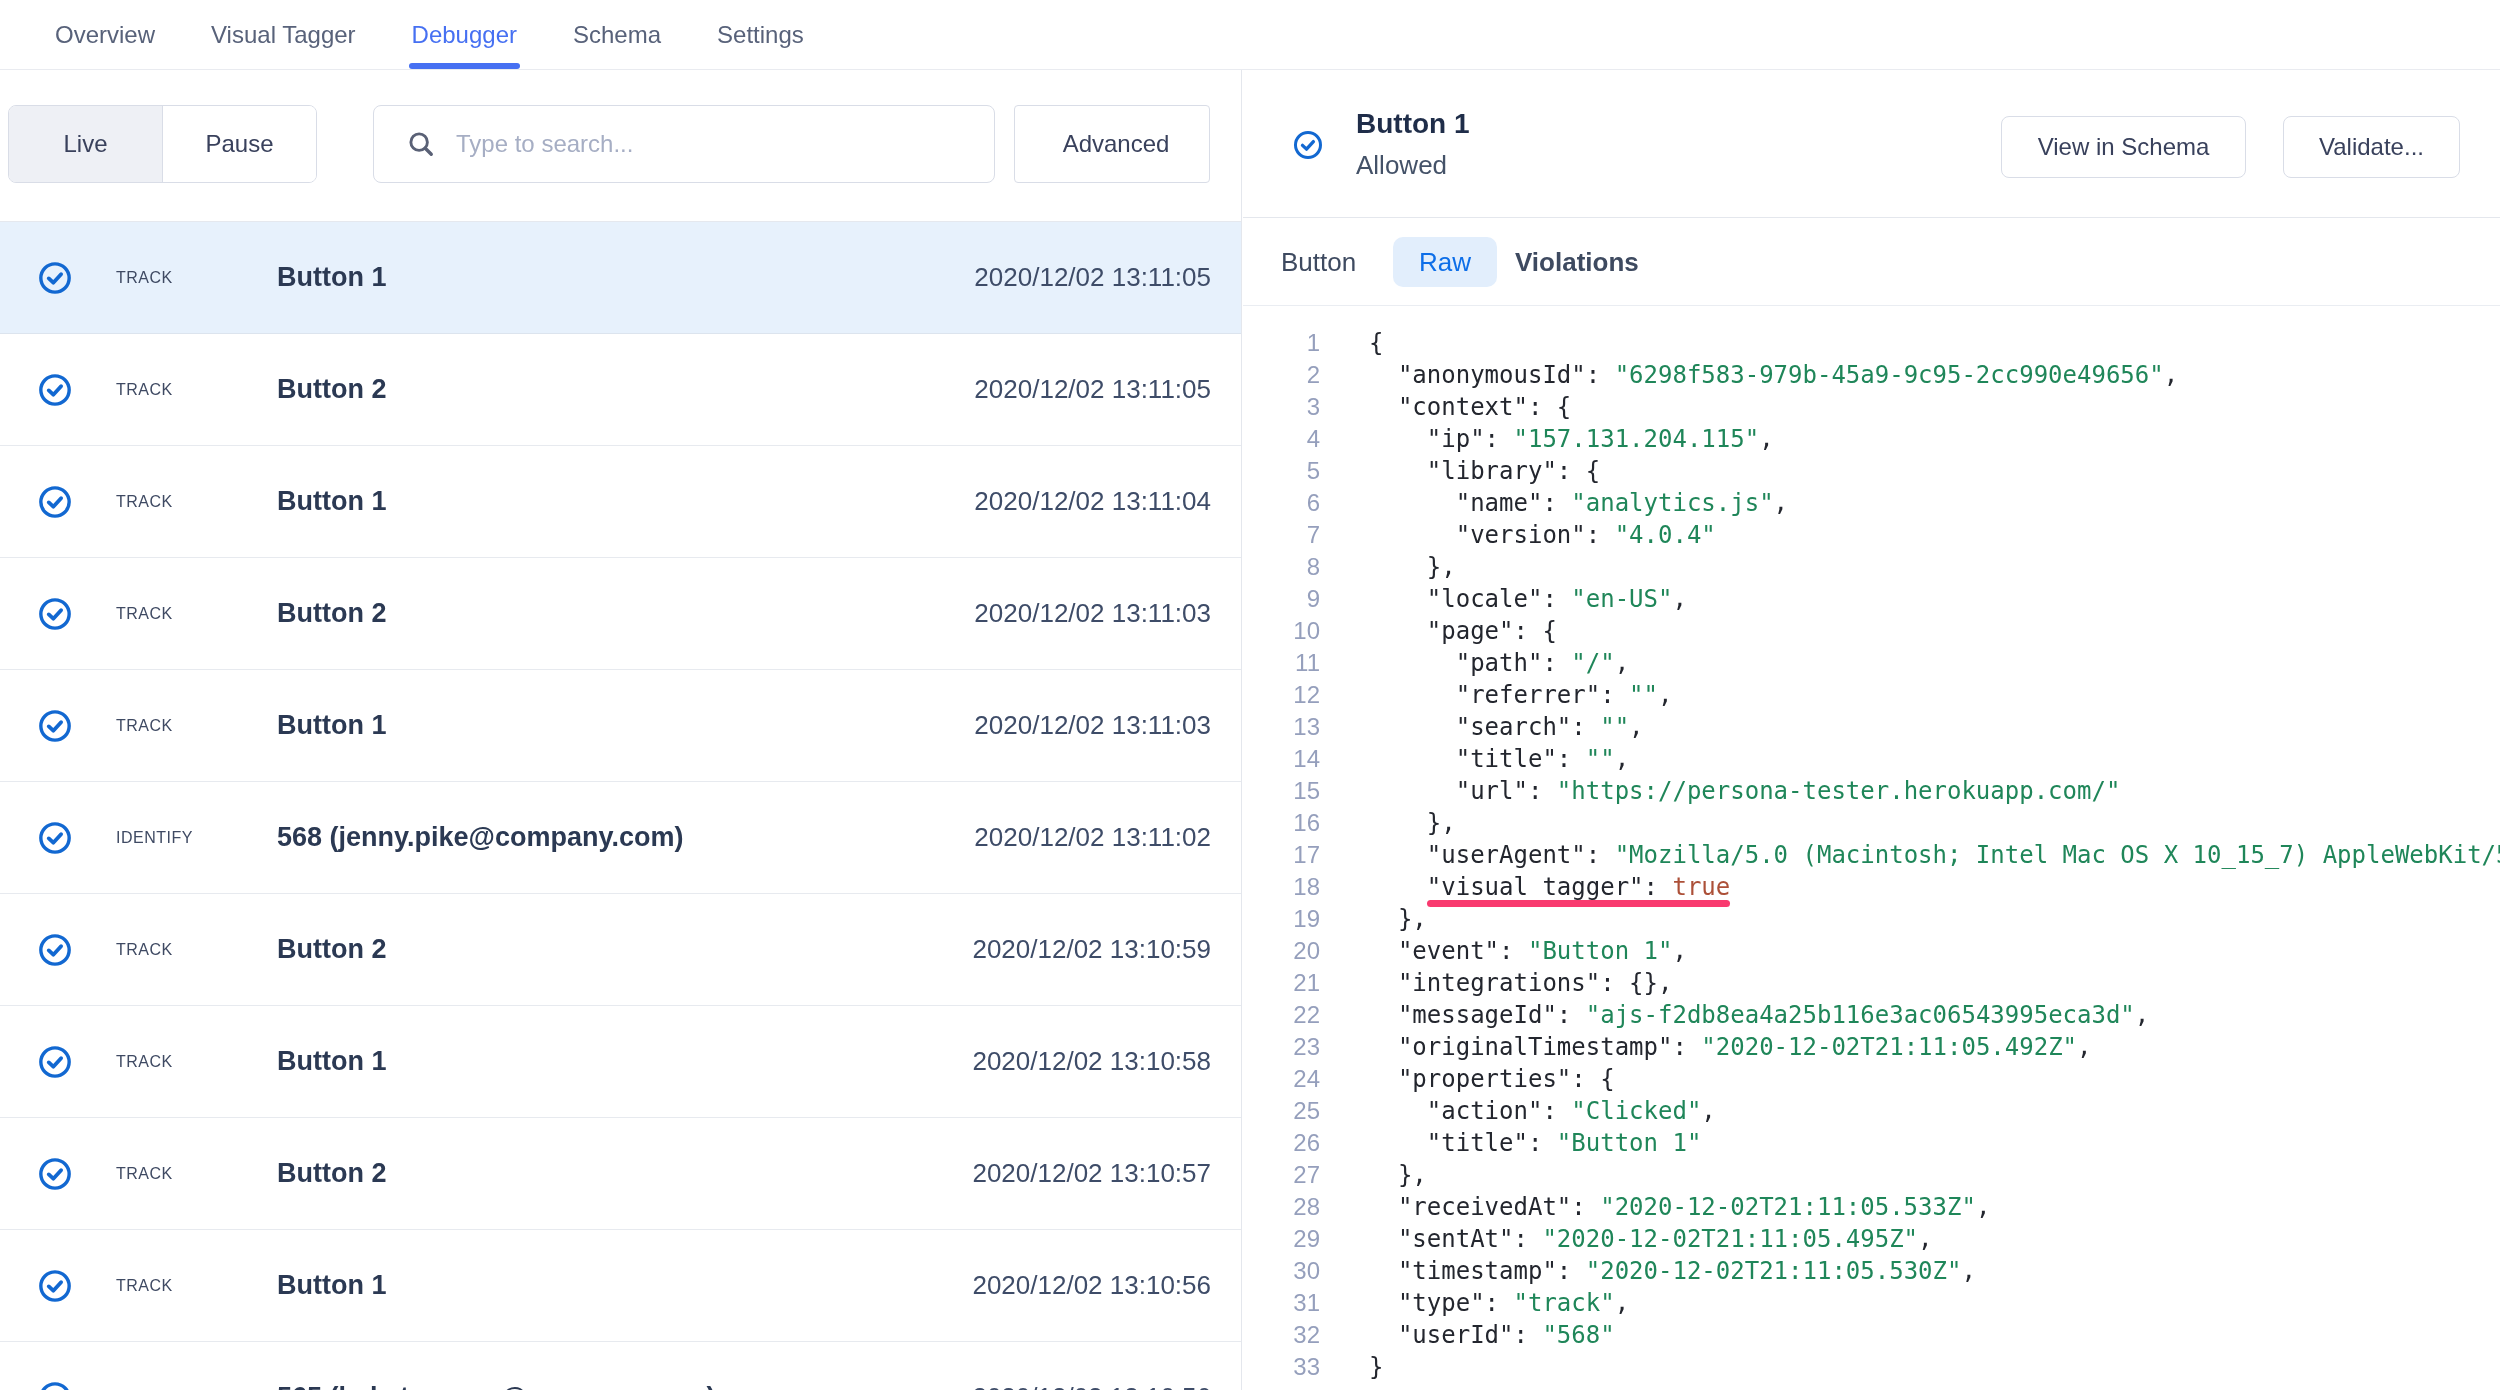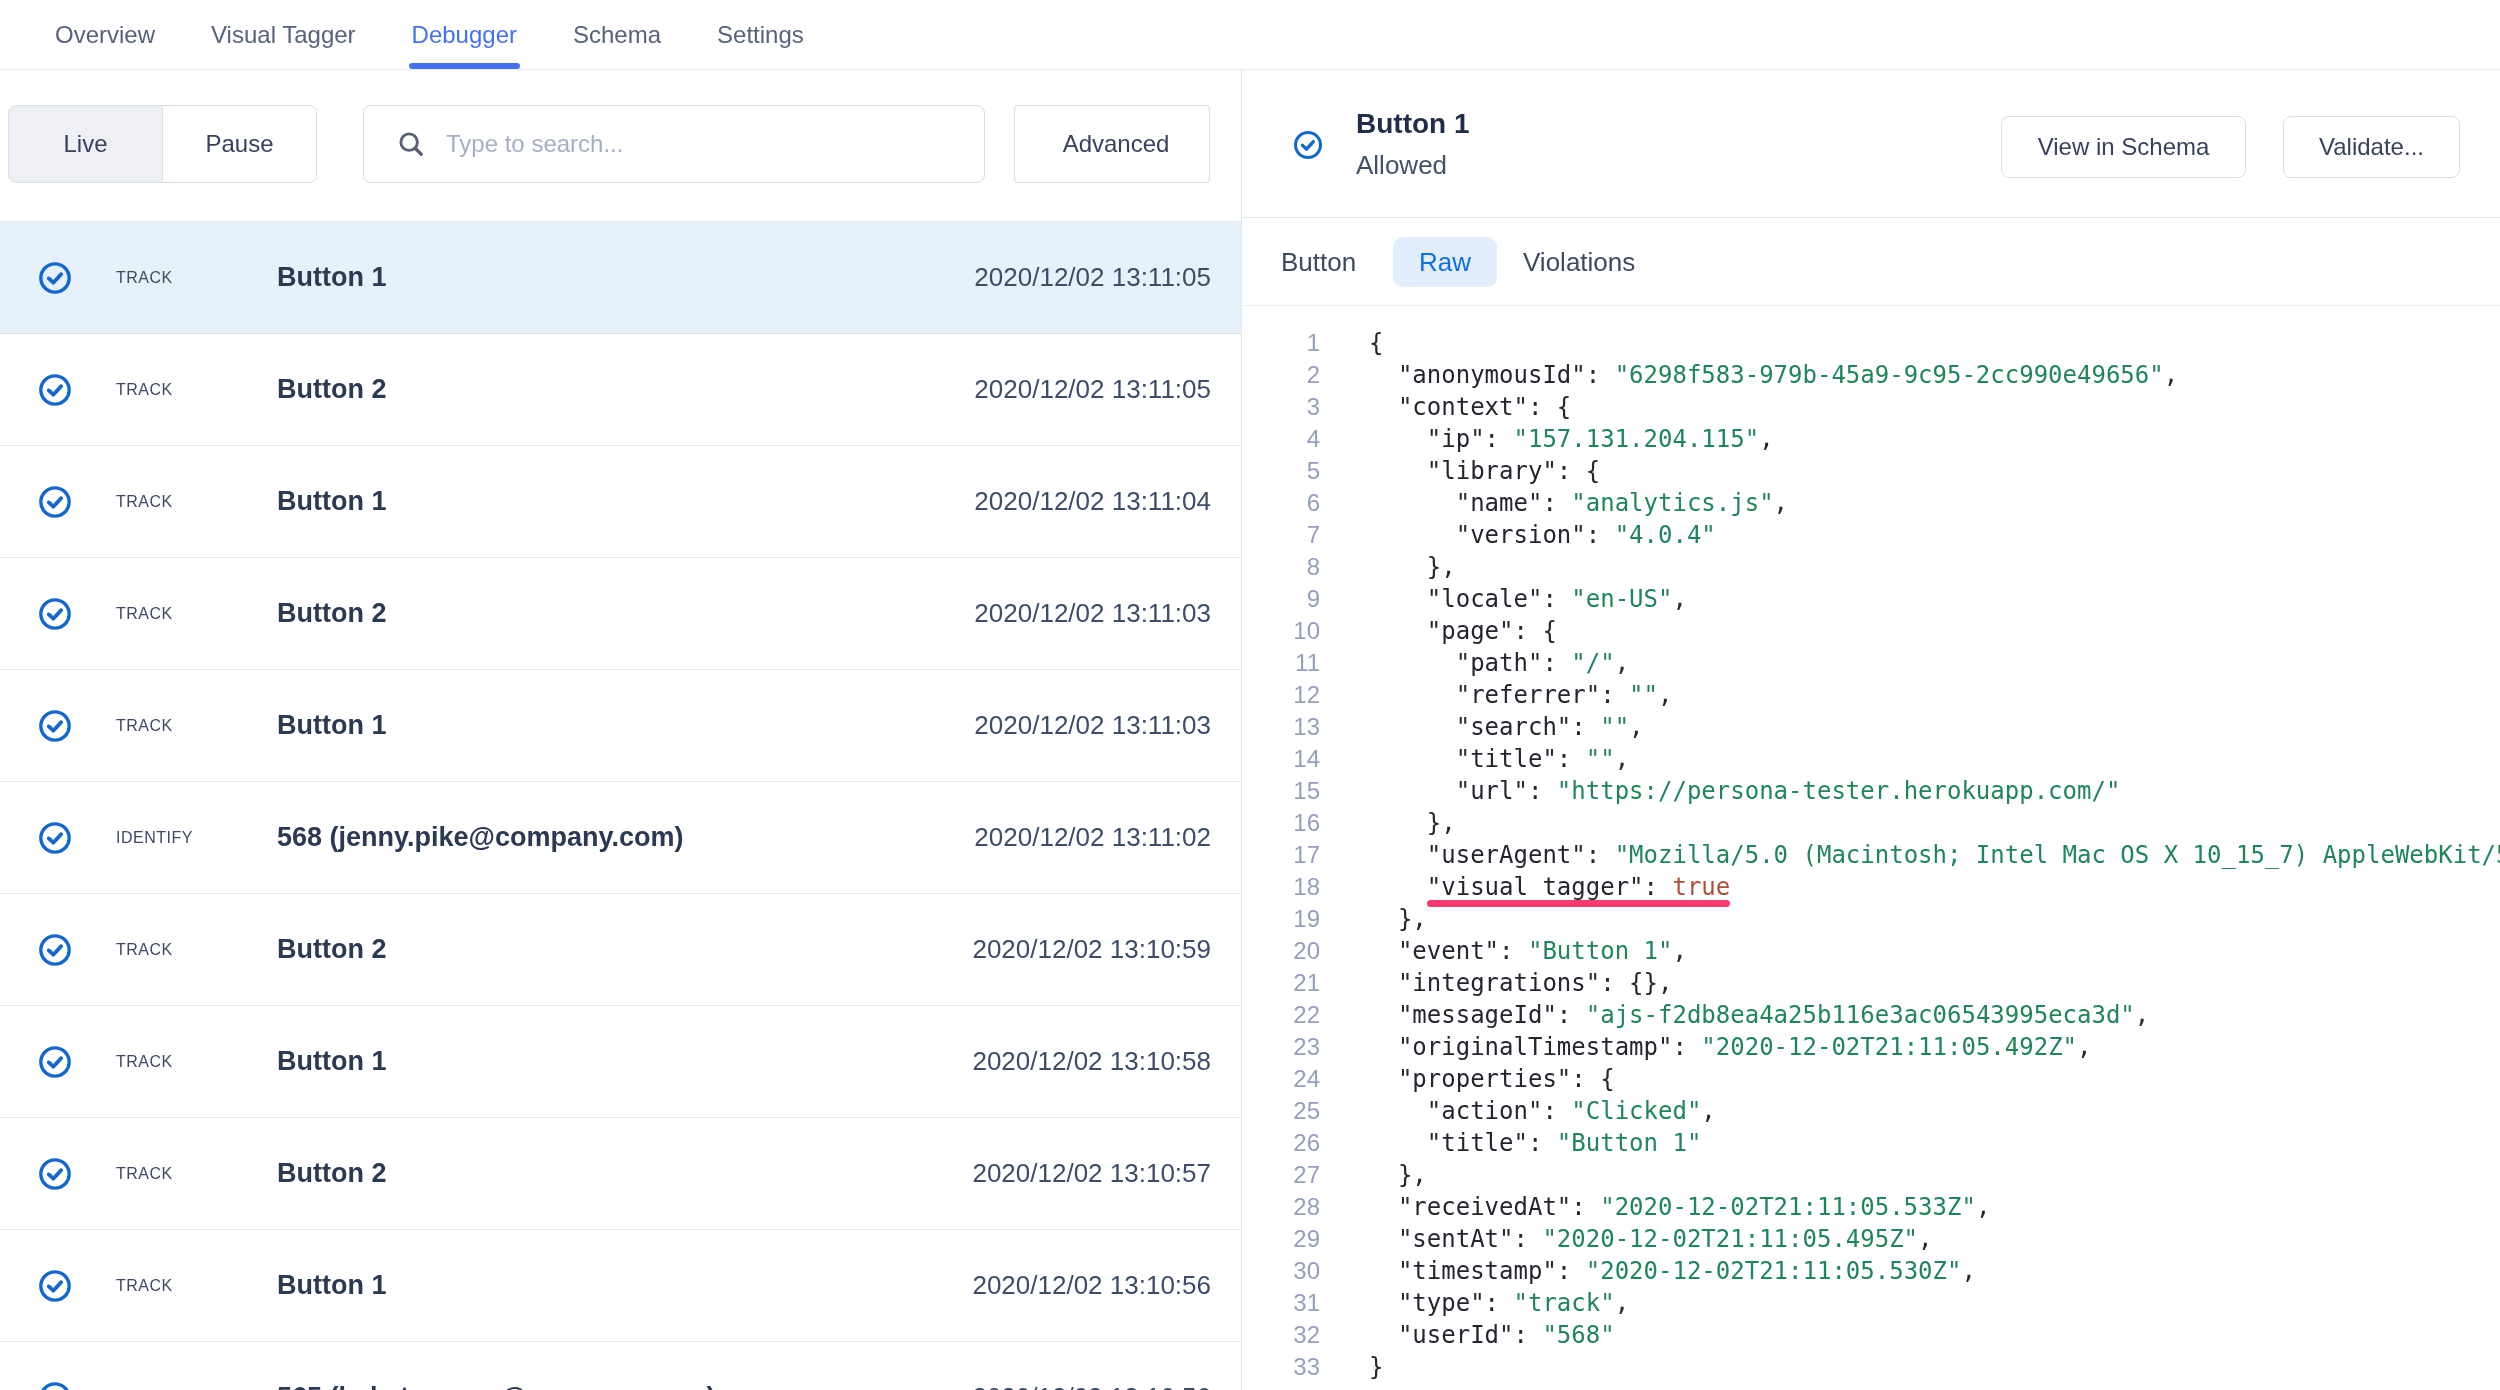--- a/index.html
+++ b/index.html
@@ -16,21 +16,21 @@
             background:#4670F2;border-radius:3px;}
 
   
   .left{position:absolute;top:70px;left:0;width:1242px;bottom:0;background:#fff;
         border-right:1px solid #E4E7ED;box-sizing:border-box;}
   .seg{position:absolute;left:8px;top:35px;width:309px;height:78px;border:1px solid #D9DDE7;
        border-radius:8px;display:flex;overflow:hidden;box-sizing:border-box;background:#fff;text-align:center;}
   .seg-btn{flex:1;display:flex;align-items:center;justify-content:center;font-size:24px;
        color:#39415C;cursor:pointer;background:#fff;}
   .seg-btn.sel{background:#EEF0F5;border-right:1px solid #D9DDE7;}
-  .searchbox{position:absolute;left:363px;top:35px;width:622px;height:78px;border:1px solid #D9DDE7;
+  .searchbox{position:absolute;left:373px;top:35px;width:622px;height:78px;border:1px solid #D9DDE7;
        border-radius:8px;box-sizing:border-box;display:flex;align-items:center;background:#fff;}
   .searchbox svg{margin-left:32px;flex:0 0 auto;}
   .searchbox input{border:none;outline:none;flex:1;margin-left:18px;font-size:24px;
        font-family:"Liberation Sans",sans-serif;color:#39415C;background:transparent;}
   .searchbox input::placeholder{color:#A6AEC4;}
   .adv-btn{position:absolute;left:1014px;top:35px;width:196px;height:78px;border:1px solid #D9DDE7;
        border-radius:4px;box-sizing:border-box;display:flex;align-items:center;justify-content:center;
        font-size:24px;color:#39415C;background:#fff;cursor:pointer;padding-left:8px;}
 
   .event-list{position:absolute;left:0;right:0;top:151px;bottom:0;border-top:1px solid #E5E8EE;overflow:hidden;}
@@ -208,21 +208,21 @@
             <path d="M7.6 12.3 L10.8 15.3 L16.3 9.3" stroke-width="2.7"></path>
           </svg></span>
       <div class="dtitle">Button 1</div>
       <div class="dstatus">Allowed</div>
       <div class="hbtn schema">View in Schema</div>
       <div class="hbtn validate">Validate...</div>
     </div>
     <div class="dtabs" id="dtabs">
         <div class="dtab" style="left: 38px;">Button</div>
         <div class="dtab active" style="left: 150px;">Raw</div>
-        <div class="dtab" style="left: 280px;">Violations</div>
+        <div class="dtab" style="left: 272px; font-weight: bold;">Violations</div>
       </div>
     <div class="code" id="code">
         <div class="code-line">
           <span class="num">1</span>
           <span class="src"><span class="p">{</span></span>
         </div>
         <div class="code-line">
           <span class="num">2</span>
           <span class="src"><span class="p">  "anonymousId": </span><span class="s">"6298f583-979b-45a9-9c95-2cc990e49656"</span><span class="p">,</span></span>
         </div>

